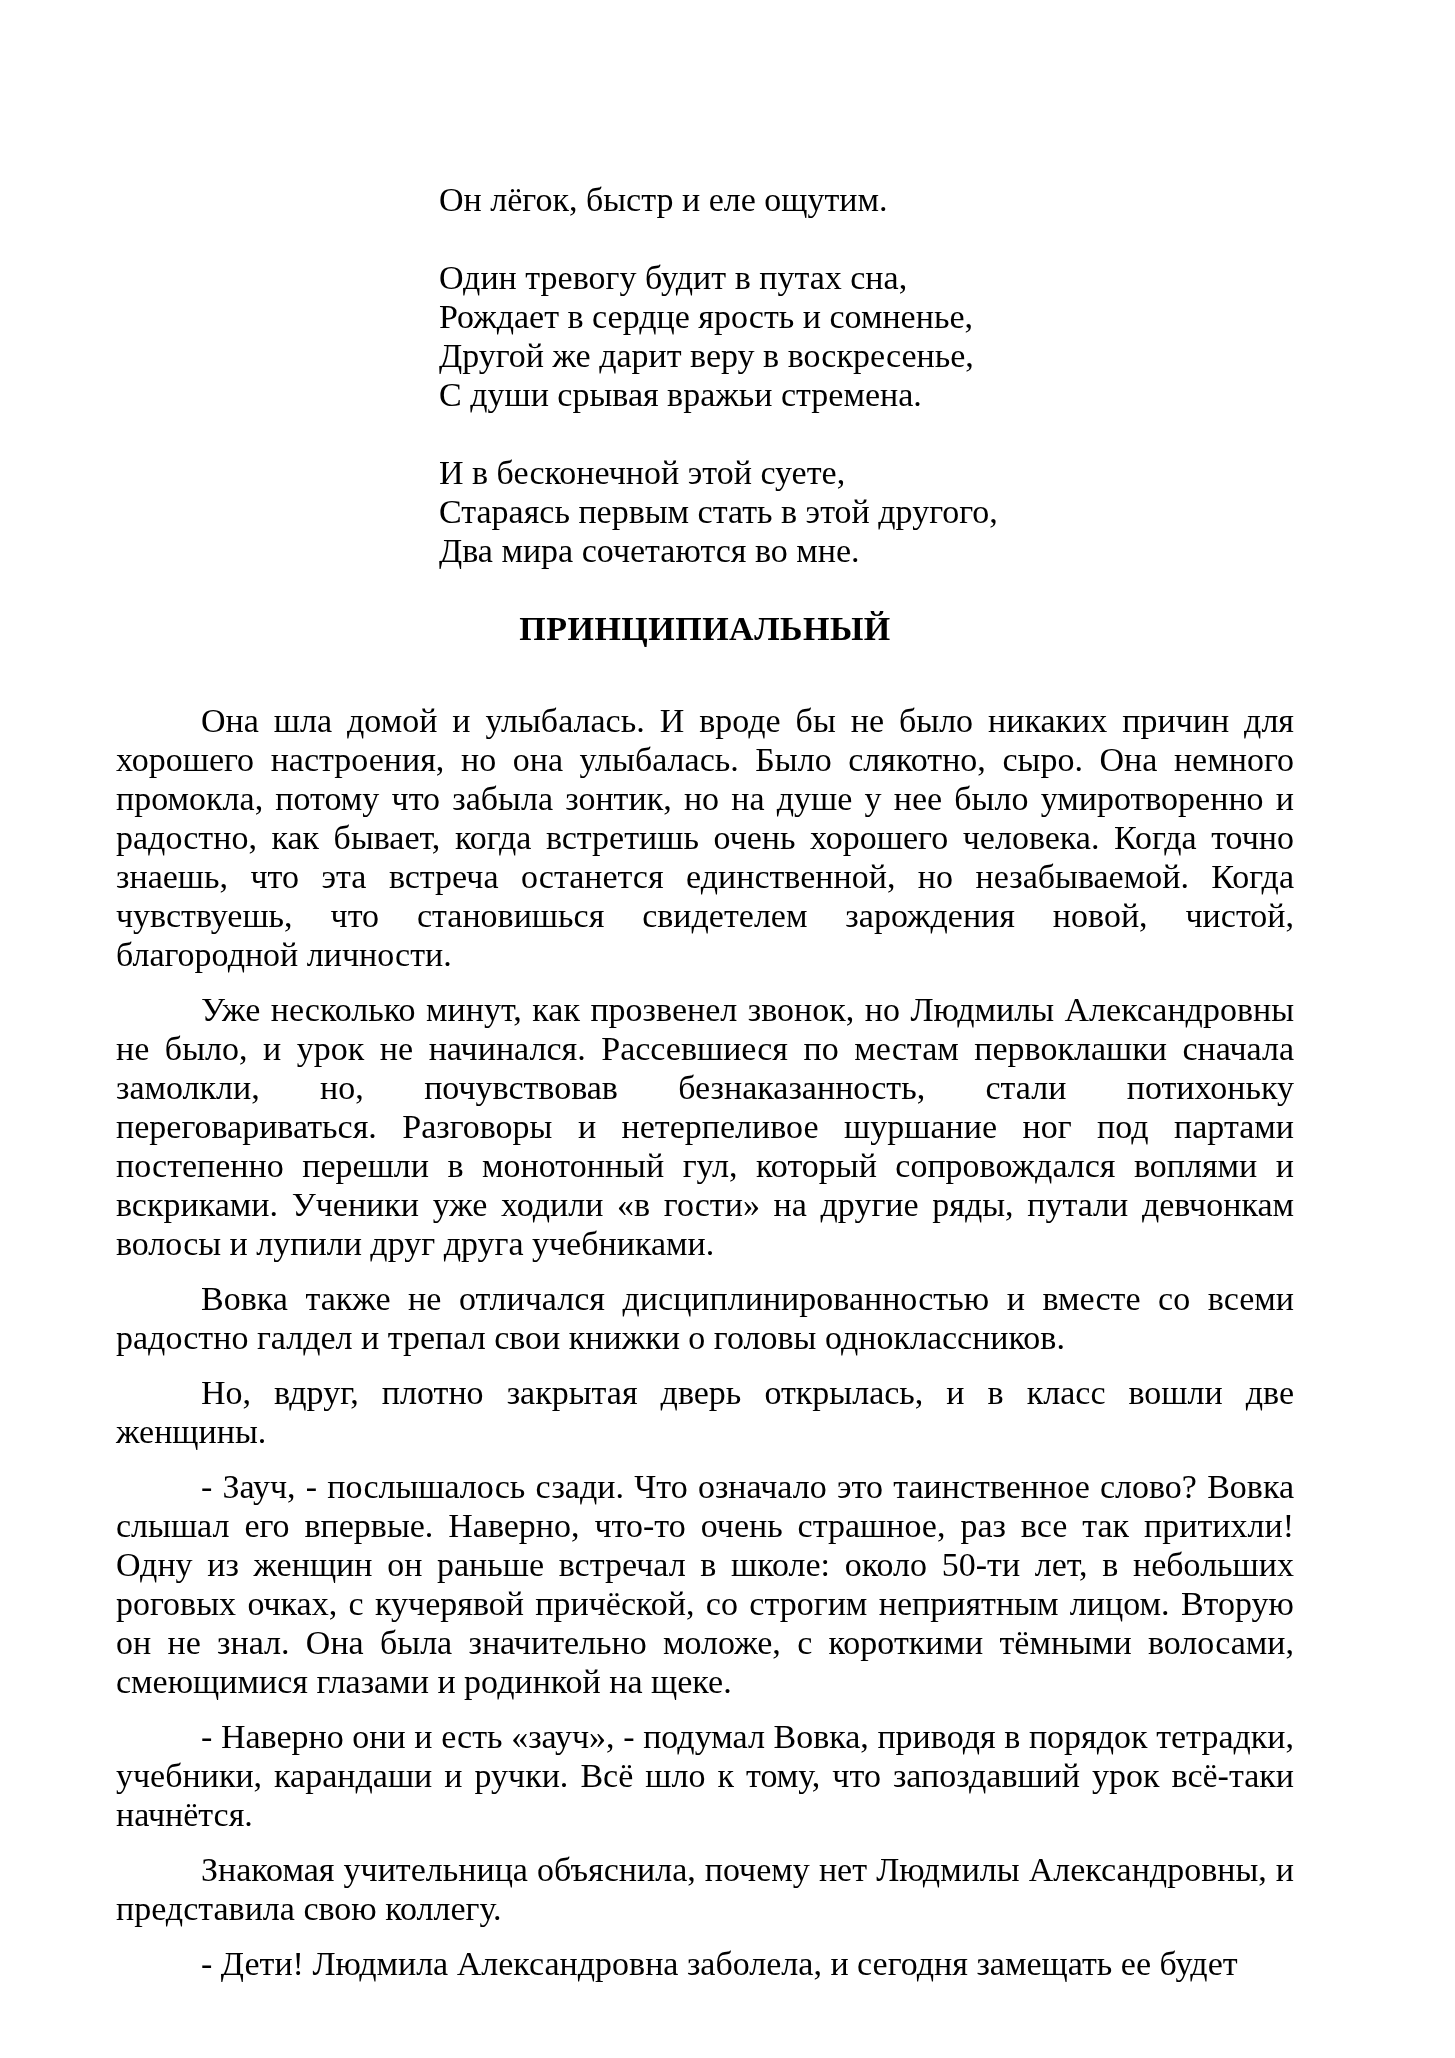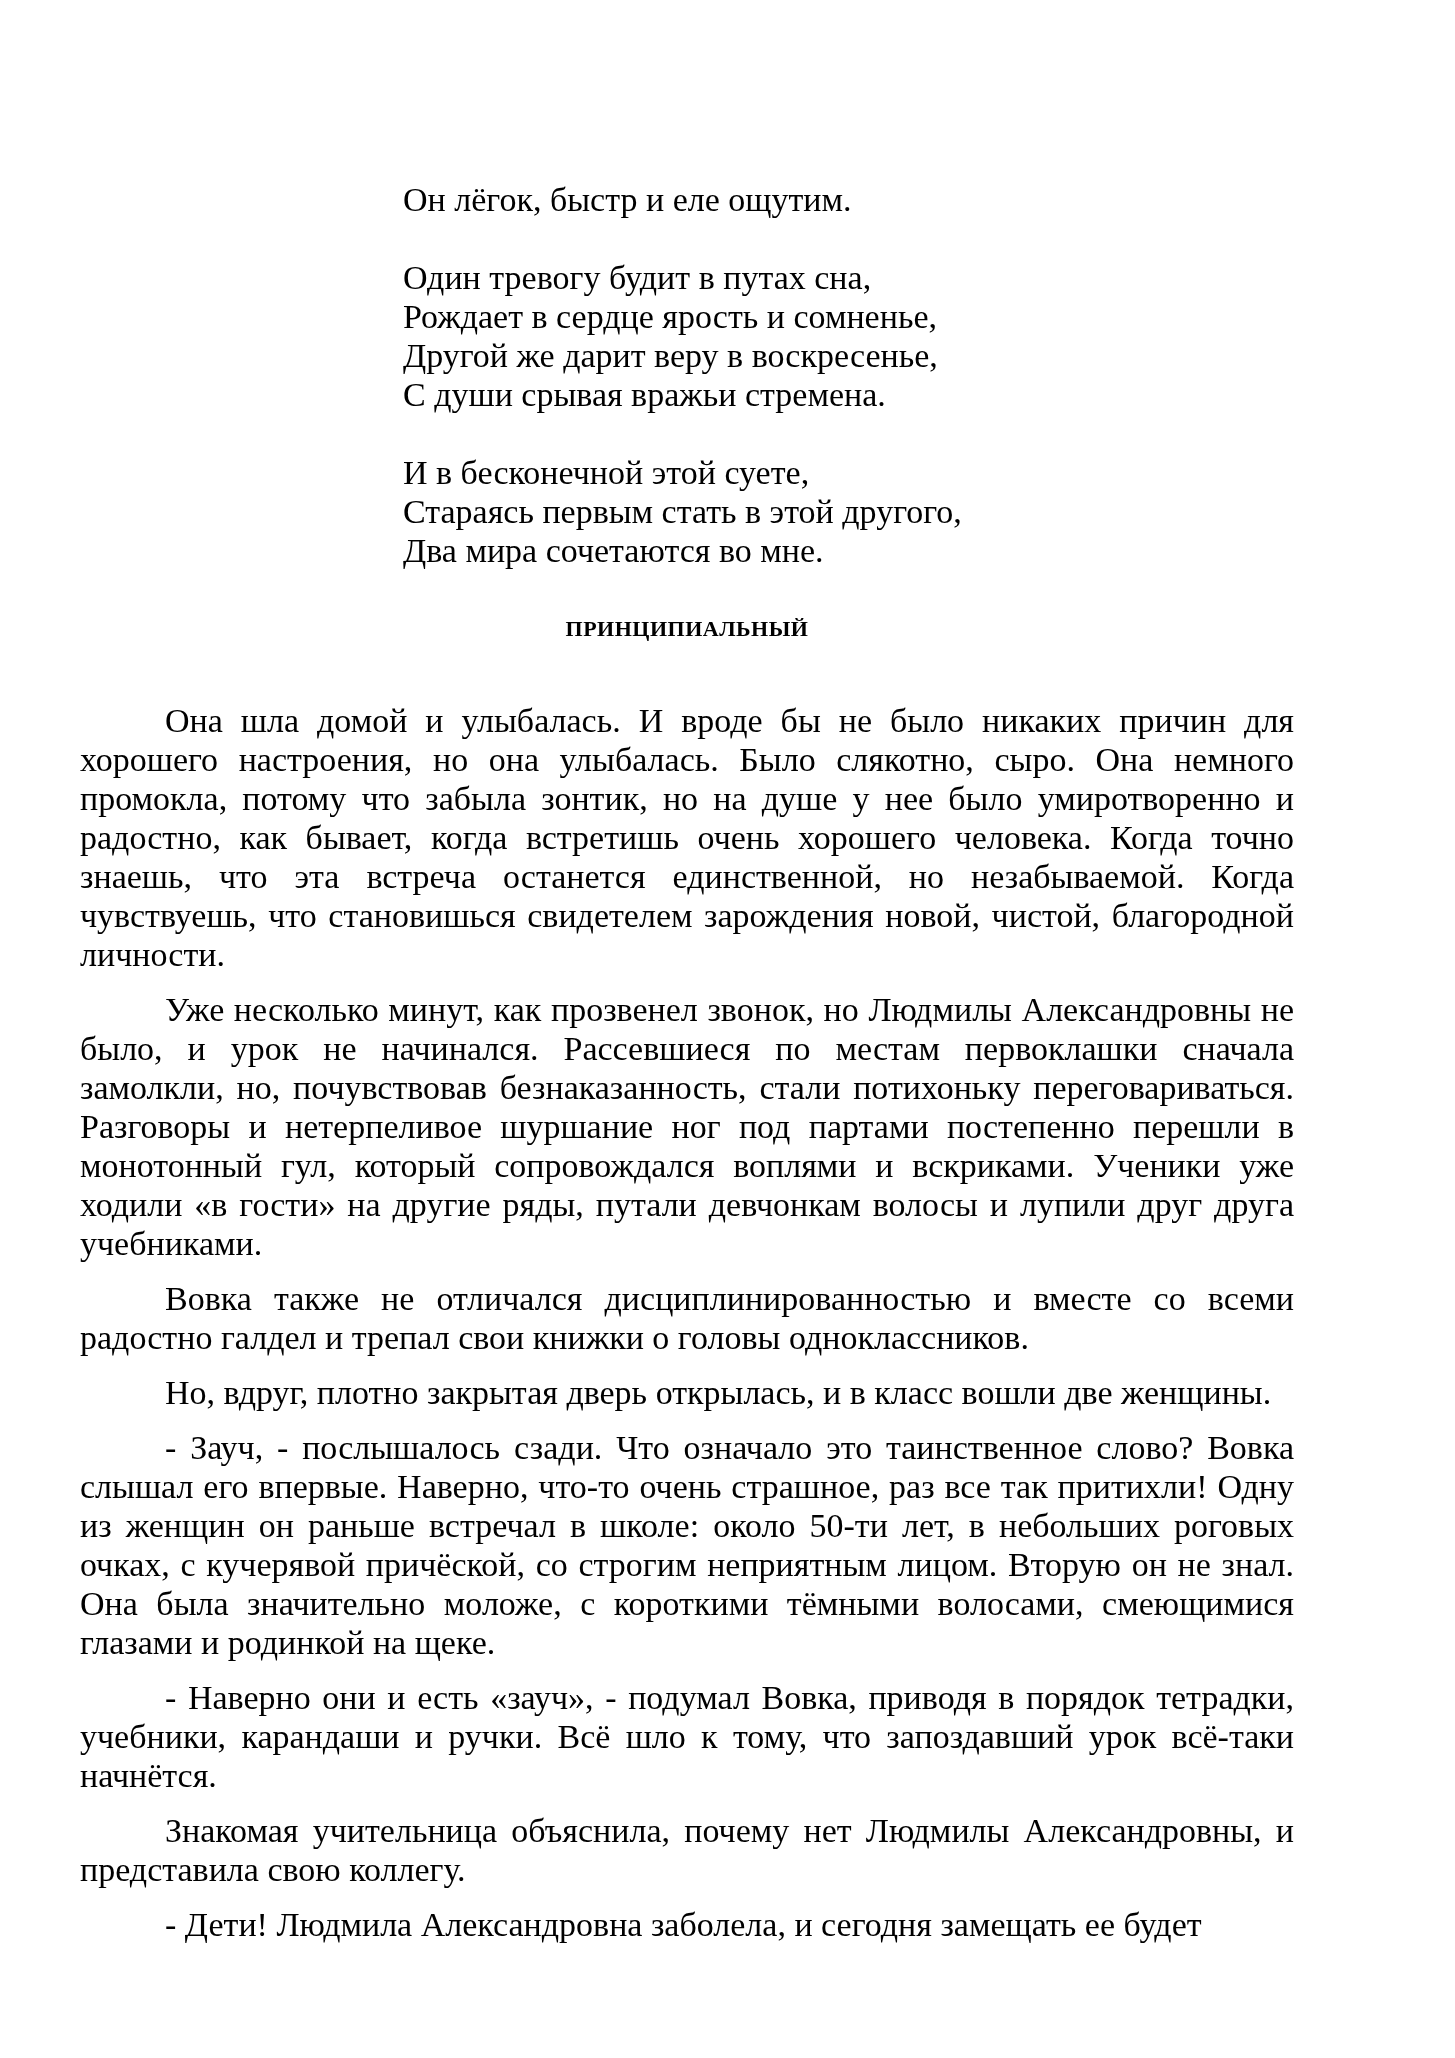--- a/index.html
+++ b/index.html
@@ -10,21 +10,21 @@
   .page {
     position: relative;
     width: 1455px;
     height: 2058px;
     box-sizing: border-box;
     background: #ffffff;
     color: #000000;
     font-family: "Liberation Serif", serif;
     font-size: 34px;
     line-height: 39px;
-    padding: 180px 145px 0 64px;
+    padding: 180px 145px 0 100px;
     overflow: hidden;
   }
   .poem {
     margin-left: 339px;
   }
   .poem .stanza {
     margin: 0 0 39px 0;
   }
   .poem .line {
     white-space: nowrap;
@@ -60,21 +60,21 @@
     </div>
 
     <div class="stanza">
       <div class="line">И в бесконечной этой суете,</div>
       <div class="line">Стараясь первым стать в этой другого,</div>
       <div class="line">Два мира сочетаются во мне.</div>
     </div>
 
   </div>
 
-  <h1 class="story-title" style="font-size:22px;">ПРИНЦИПИАЛЬНЫЙ</h1>
+  <h1 class="story-title" style="font-size:34px;">ПРИНЦИПИАЛЬНЫЙ</h1>
 
   <div class="story">
     <p>Она шла домой и улыбалась. И вроде бы не было никаких причин для хорошего настроения, но она улыбалась. Было слякотно, сыро. Она немного промокла, потому что забыла зонтик, но на душе у нее было умиротворенно и радостно, как бывает, когда встретишь очень хорошего человека. Когда точно знаешь, что эта встреча останется единственной, но незабываемой. Когда чувствуешь, что становишься свидетелем зарождения новой, чистой, благородной личности.</p>
     <p>Уже несколько минут, как прозвенел звонок, но Людмилы Александровны не было, и урок не начинался. Рассевшиеся по местам первоклашки сначала замолкли, но, почувствовав безнаказанность, стали потихоньку переговариваться. Разговоры и нетерпеливое шуршание ног под партами постепенно перешли в монотонный гул, который сопровождался воплями и вскриками. Ученики уже ходили «в гости» на другие ряды, путали девчонкам волосы и лупили друг друга учебниками.</p>
     <p>Вовка также не отличался дисциплинированностью и вместе со всеми радостно галдел и трепал свои книжки о головы одноклассников.</p>
     <p>Но, вдруг, плотно закрытая дверь открылась, и в класс вошли две женщины.</p>
     <p>- Зауч, - послышалось сзади. Что означало это таинственное слово? Вовка слышал его впервые. Наверно, что-то очень страшное, раз все так притихли! Одну из женщин он раньше встречал в школе: около 50-ти лет, в небольших роговых очках, с кучерявой причёской, со строгим неприятным лицом. Вторую он не знал. Она была значительно моложе, с короткими тёмными волосами, смеющимися глазами и родинкой на щеке.</p>
     <p>- Наверно они и есть «зауч», - подумал Вовка, приводя в порядок тетрадки, учебники, карандаши и ручки. Всё шло к тому, что запоздавший урок всё-таки начнётся.</p>
     <p>Знакомая учительница объяснила, почему нет Людмилы Александровны, и представила свою коллегу.</p>
     <p>- Дети! Людмила Александровна заболела, и сегодня замещать ее будет</p>

